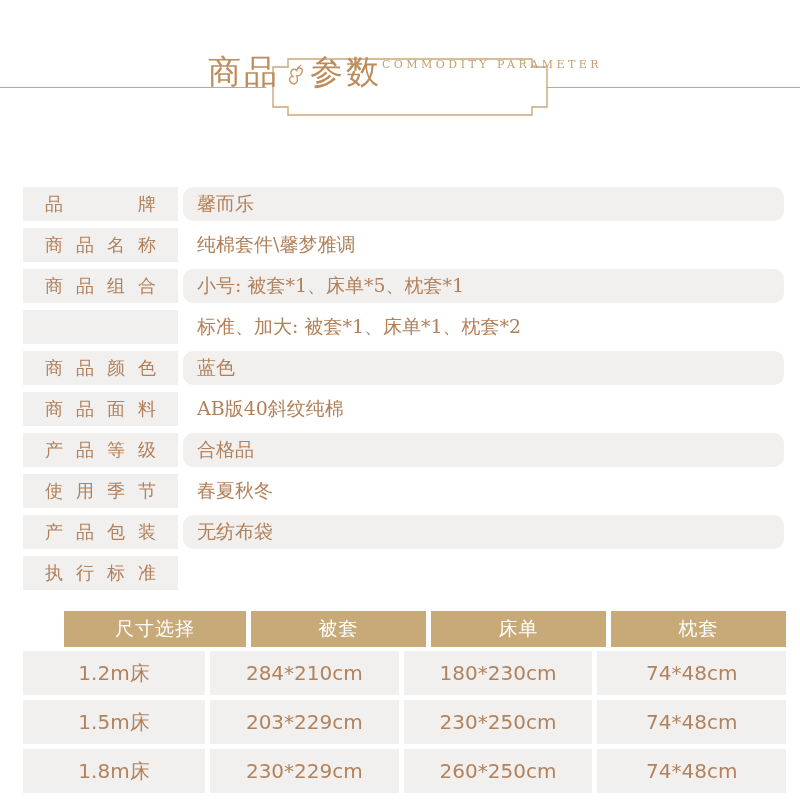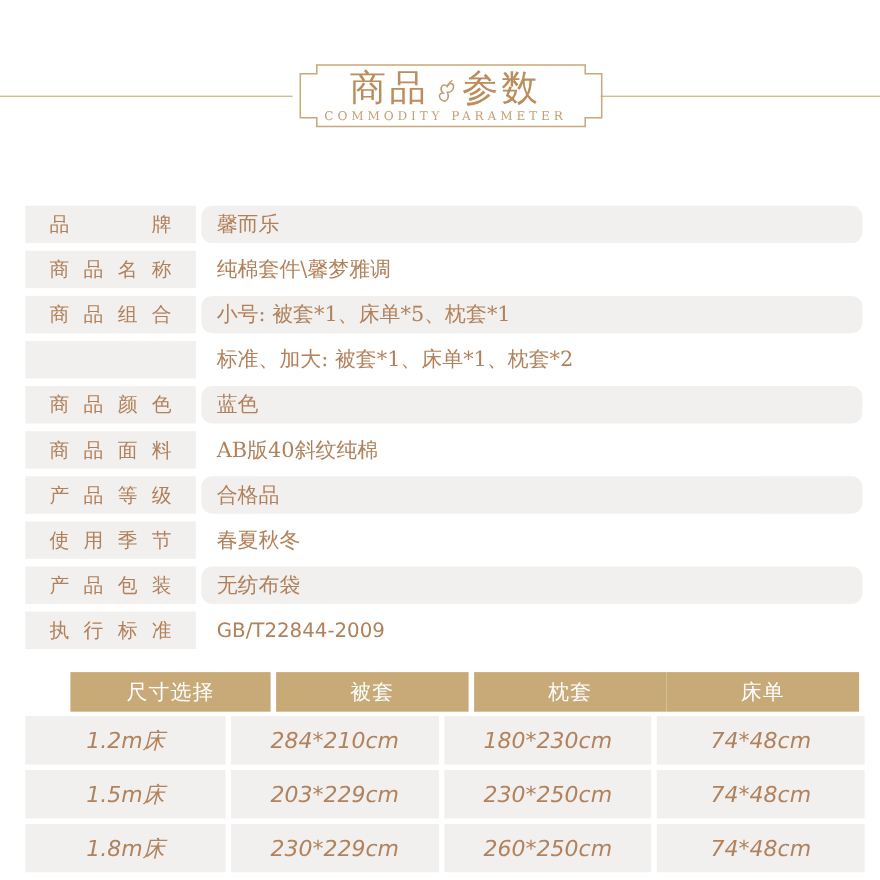--- a/index.html
+++ b/index.html
@@ -14,21 +14,21 @@
   .banner-line{
     position:absolute;top:87px;height:1px;background:#c9a87a;
   }
   .banner-line.left{left:0;width:266px;}
   .banner-line.right{left:546px;width:254px;}
   .plaque-frame{
     position:absolute;left:260px;top:57px;width:290px;height:60px;
   }
   .plaque-content{
     position:absolute;left:260px;top:55px;width:290px;height:64px;
-    display:flex;flex-direction:column;align-items:center;justify-content:center;
+    display:flex;flex-direction:row;align-items:flex-start;justify-content:center;
   }
   .plaque-title{
     display:flex;align-items:center;
     font-size:33px;color:#bd8c5c;letter-spacing:3px;line-height:1;
     white-space:nowrap;
   }
   .butterfly{width:26px;height:26px;margin:6px 1px 0 3px;transform:rotate(-8deg);}
   .plaque-subtitle{
     margin-top:4px;
     font-size:11px;color:#c59f72;letter-spacing:3.5px;line-height:1;
@@ -62,21 +62,20 @@
   .size-header{
     display:flex;height:36px;margin-bottom:4px;padding-left:41px;
   }
   .size-header .cell{
     background:#c8aa79;color:#ffffff;font-size:19px;letter-spacing:1px;
     display:flex;align-items:center;justify-content:center;
   }
   .size-row{
     display:flex;height:44px;margin-bottom:5px;
     font-family:"DejaVu Sans", sans-serif;
-    font-style:italic;
   }
   .size-row .cell{
     background:#f1f0ee;color:#b2825c;font-size:20px;
     display:flex;align-items:center;justify-content:center;
   }
   .cell.c0{width:182px;flex:0 0 182px;margin-right:5px;}
   .cell.c1,.cell.c2{flex:1;margin-right:5px;}
   .cell.c3{flex:1;}
 </style>
 </head>
@@ -188,32 +187,31 @@
       <div class="param-value gray">无纺布袋</div>
     </div>
 
     <div class="param-row">
       <div class="param-label">
           <span>执</span>
           <span>行</span>
           <span>标</span>
           <span>准</span>
         </div>
-      <div class="param-value sans">GB/T22844-2009</div>
     </div>
 
   </div>
 
   <div class="size-table">
 
     <div class="size-header">
       <div class="cell c0">尺寸选择</div>
       <div class="cell c1">被套</div>
+      <div class="cell c2">床单</div>
       <div class="cell c3">枕套</div>
-      <div class="cell c2">床单</div>
     </div>
 
     <div class="size-row">
       <div class="cell c0">1.2m床</div>
       <div class="cell c1">284*210cm</div>
       <div class="cell c2">180*230cm</div>
       <div class="cell c3">74*48cm</div>
     </div>
 
     <div class="size-row">

